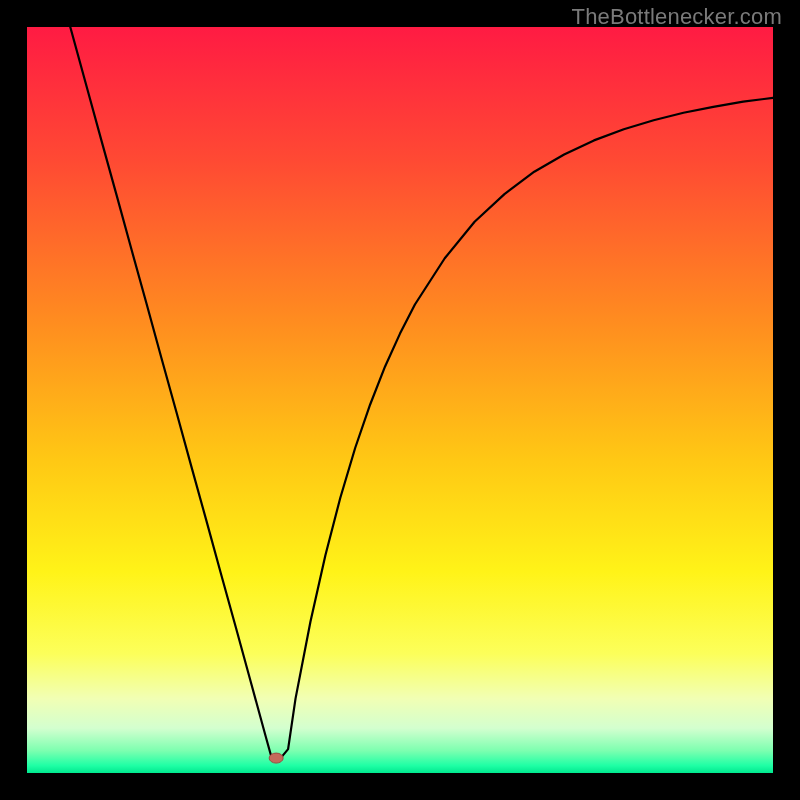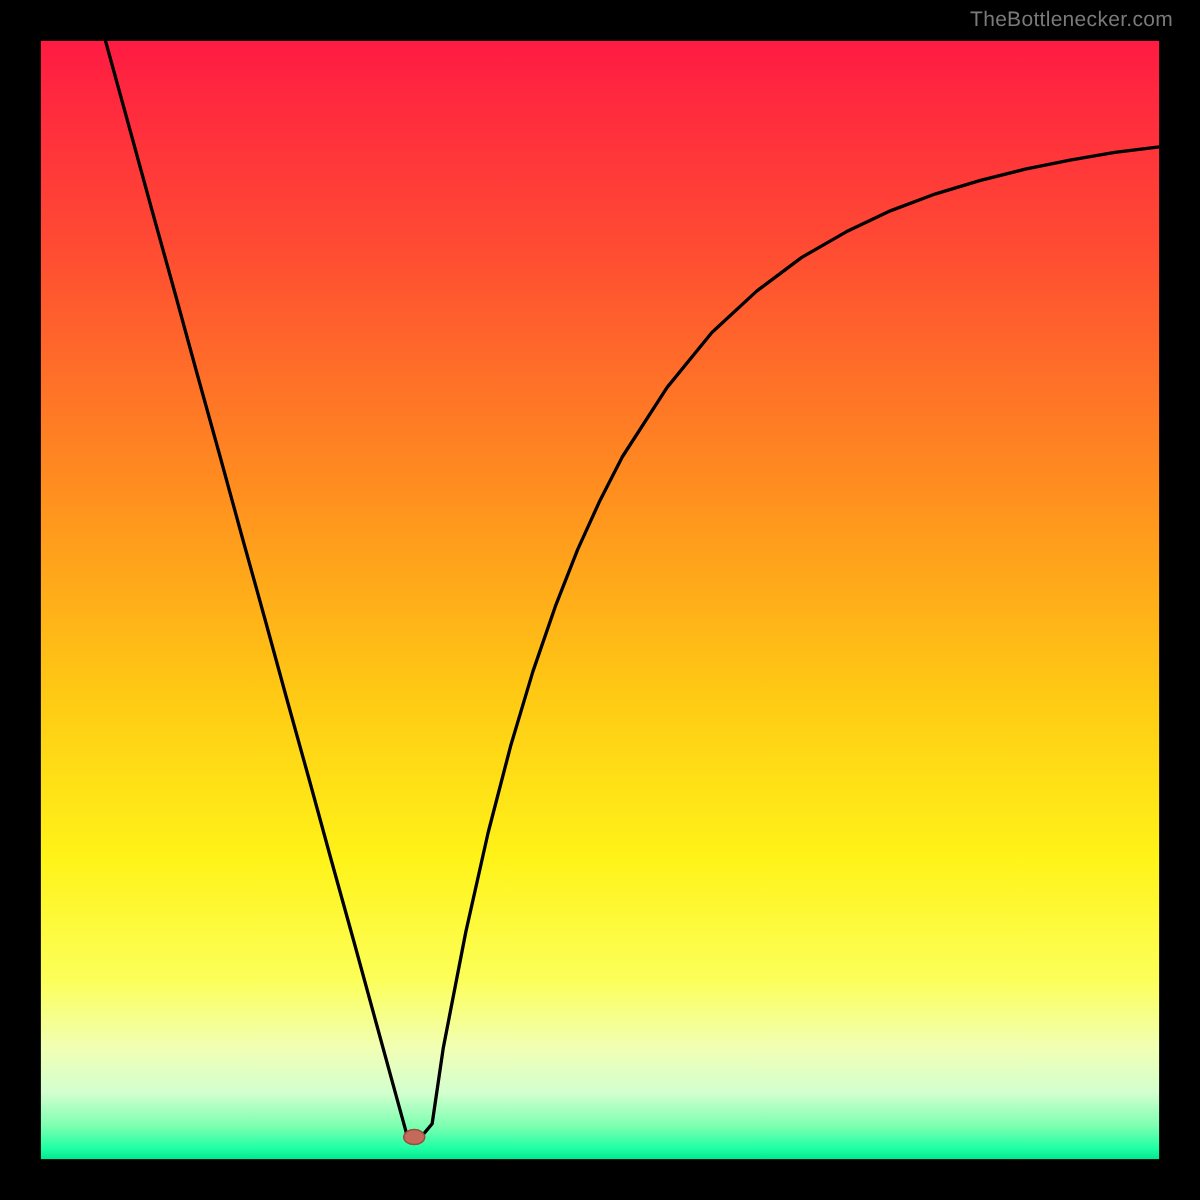--- a/index.html
+++ b/index.html
@@ -8,21 +8,21 @@
     position: relative;
     width: 800px;
     height: 800px;
     background: #000;
   }
   .watermark {
     position: absolute;
     top: 4px;
     right: 18px;
     font-family: Arial, Helvetica, sans-serif;
-    font-size: 14px;
+    font-size: 22px;
     color: #7a7a7a;
     letter-spacing: 0.2px;
     z-index: 3;
   }
   .plot-area {
     position: absolute;
     left: 27px;
     top: 27px;
     width: 746px;
     height: 746px;

